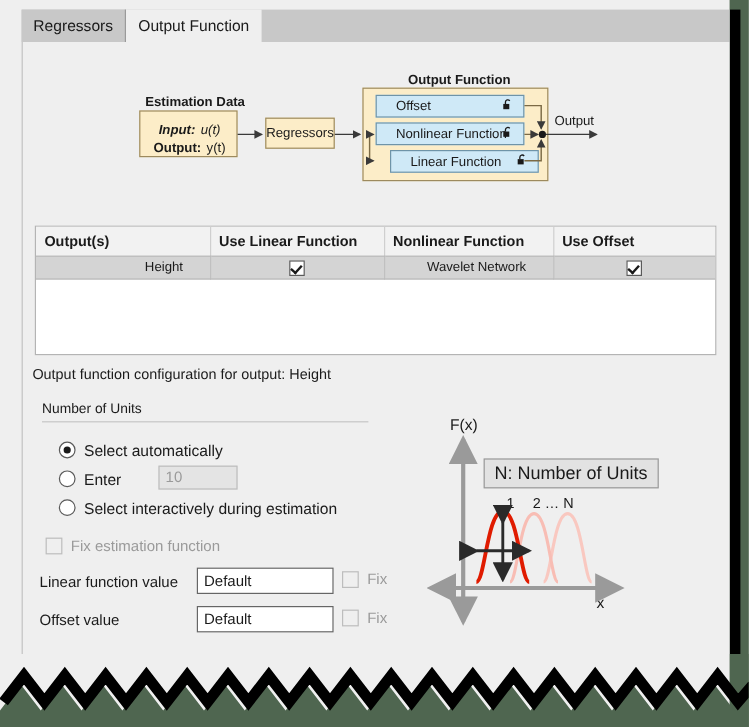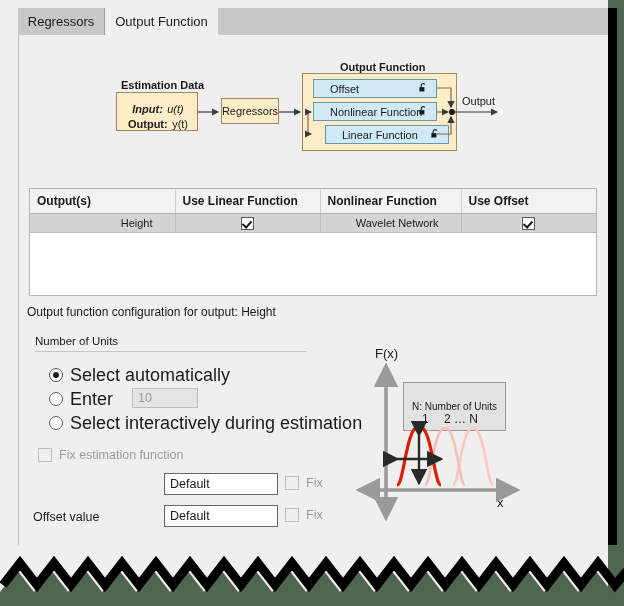--- a/index.html
+++ b/index.html
@@ -100,38 +100,38 @@
   #groupline{height:1px;background:#c6c6c6;margin-top:4px;}
   .radiorow{position:absolute;left:30px;display:flex;align-items:center;height:18px;}
   .radio{
     width:12px;height:12px;border-radius:50%;background:#fff;border:1px solid #5a5a5a;
     position:relative;flex:none;
   }
   .radio.sel::after{
     content:"";position:absolute;left:3px;top:3px;width:6px;height:6px;
     border-radius:50%;background:#1a1a1a;
   }
-  .rlabel{font-size:18px;color:#1a1a1a;margin-left:7px;white-space:nowrap;}
+  .rlabel{font-size:13px;color:#1a1a1a;margin-left:7px;white-space:nowrap;}
   .txtinput{
     background:#fff;border:1px solid #666;box-sizing:border-box;
     font-size:12.5px;color:#1a1a1a;display:flex;align-items:center;padding-left:5px;
   }
   .txtinput.disabled{background:#e4e4e4;border:1px solid #bdbdbd;color:#9a9a9a;}
   .chkrow{position:absolute;display:flex;align-items:center;}
   .cbx2{
     width:12px;height:12px;background:#efefef;border:1px solid #bdbdbd;flex:none;
   }
   .dlabel2{font-size:12.5px;color:#9a9a9a;margin-left:7px;}
   .flabel{position:absolute;font-size:12.5px;color:#1a1a1a;}
   
   #plot{position:absolute;left:330px;top:305px;width:200px;height:200px;}
   #nbox{
     position:absolute;left:54px;top:42px;
     background:#e2e2e2;border:1px solid #9a9a9a;
-    font-size:10px;color:#1a1a1a;padding:18px 8px;white-space:nowrap;
+    font-size:15px;color:#1a1a1a;padding:3px 8px;white-space:nowrap;
   }
   .ptxt{position:absolute;font-size:13px;color:#1a1a1a;}
 </style>
 </head>
 <body>
 
 <div id="shadow-right"></div>
 
 <div id="sheet">
 
@@ -271,20 +271,21 @@
     <div class="radiorow" style="top:379px;">
       <span class="radio"></span>
       <span class="rlabel">Select interactively during estimation</span>
     </div>
 
     <div class="chkrow" style="left:19px;top:413px;">
       <span class="cbx2"></span>
       <span class="dlabel2">Fix estimation function</span>
     </div>
 
+    <div class="flabel" style="left:14px;top:443px;">Linear function value</div>
     <div class="txtinput" style="position:absolute;left:145px;top:438px;width:114px;height:22px;">
       <span>Default</span>
     </div>
     <div class="chkrow" style="left:266px;top:441px;">
       <span class="cbx2"></span>
       <span class="dlabel2">Fix</span>
     </div>
 
     <div class="flabel" style="left:14px;top:475px;">Offset value</div>
     <div class="txtinput" style="position:absolute;left:145px;top:470px;width:114px;height:22px;">

